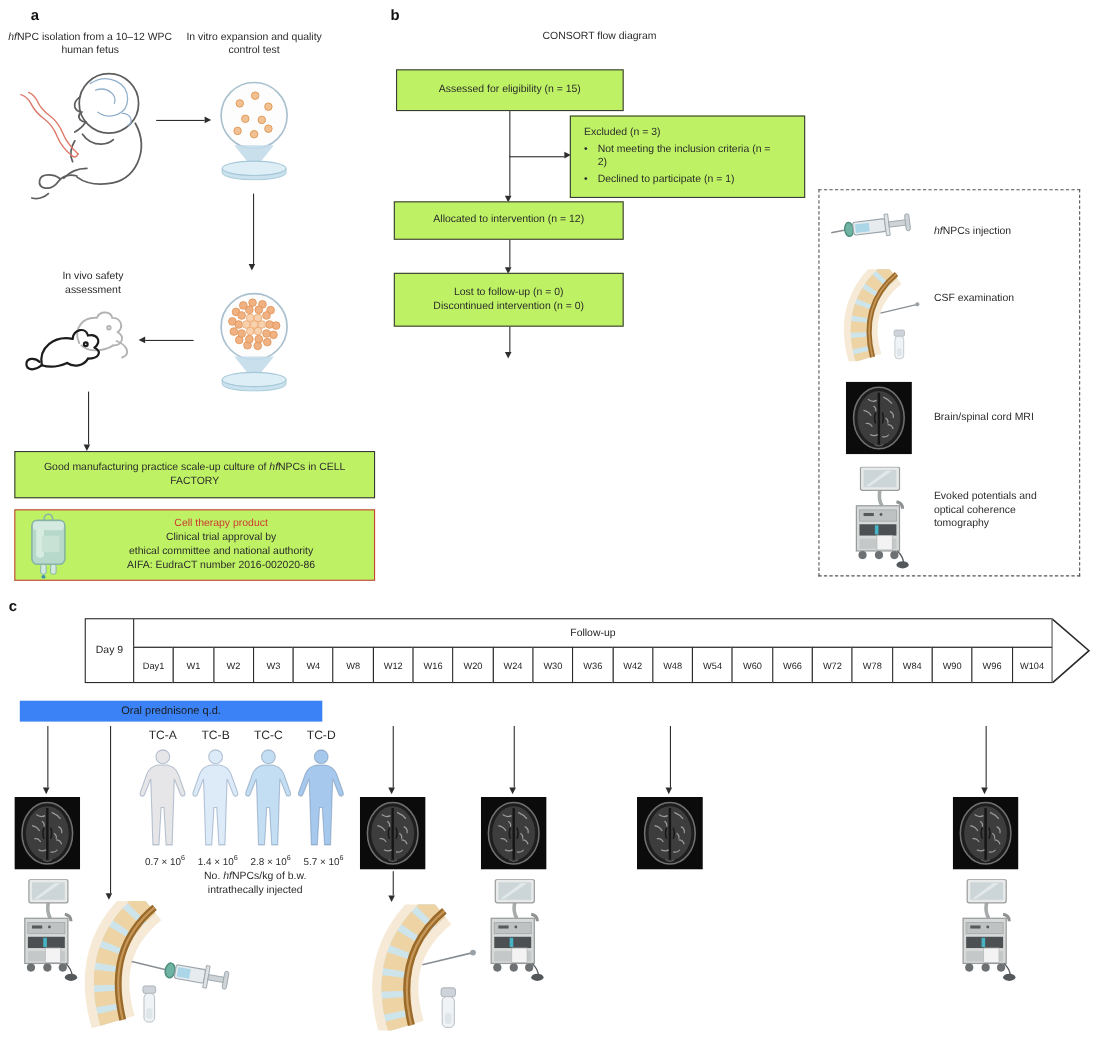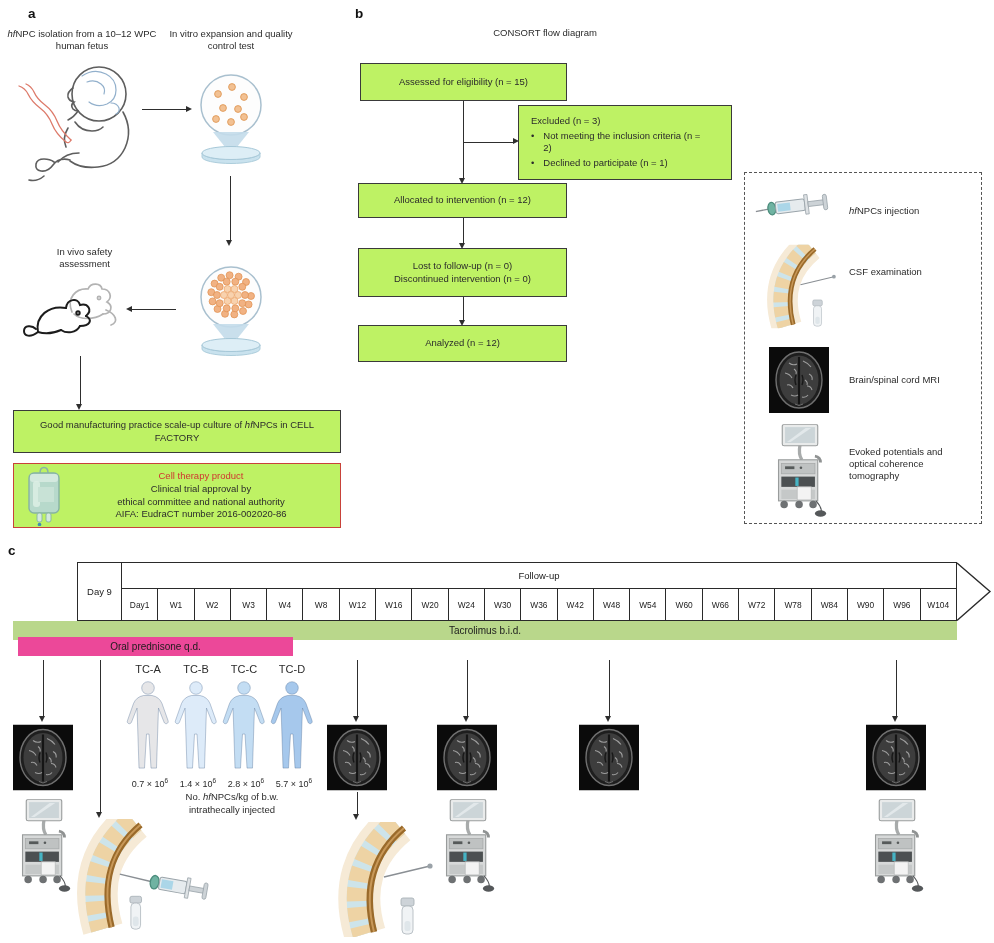--- a/index.html
+++ b/index.html
@@ -24,21 +24,21 @@
     border:3.8px solid transparent;border-left:none;border-right:6.5px solid #2e2e2e}
   .cell{position:absolute;border:1px solid #2a2a2a;background:#fff;display:flex;
     align-items:center;justify-content:center;font-size:9.5px;color:#222}
   .wkrow{position:absolute;display:flex}
   .wk{flex:1;border:1px solid #2a2a2a;margin-left:-1px;background:#fff;display:flex;
     align-items:center;justify-content:center;font-size:8.4px;color:#222}
   .wk:first-child{margin-left:0}
   .bar{position:absolute;display:flex;align-items:center;justify-content:center;
     font-size:10px;color:#1c1c1c}
   .bar-tacro{background:#b9d78b}
-  .bar-pred{background:#ec4899;z-index:3}
+  .bar-pred{background:#3b82f6;z-index:3}
   .legend-box{position:absolute;border:1.5px dashed #555;background:#fff}
   .legend-label{position:absolute;font-size:9.5px;line-height:1.25;color:#2b2b2b}
   .bullet-row{display:flex;gap:9px;text-align:left;margin-top:2px}
   .tc-label{position:absolute;font-size:11px;text-align:center;color:#2b2b2b}
   .dose{position:absolute;font-size:9px;text-align:center;color:#2b2b2b}
   .dose sup{font-size:6.5px}
   .tc-a{color:#e6e6e8}.tc-b{color:#ddebf9}.tc-c{color:#c3ddf3}.tc-d{color:#a6c8ec}
   i{font-style:italic}
 </style>
 </head>
@@ -312,21 +312,20 @@
 
   <div class="arr-v" style="left:462.5px;top:218px;height:25px"></div>
 
   <div class="bbox" style="left:358px;top:248px;width:209px;height:49px">
     <div>Lost to follow-up (n = 0)</div>
     <div>Discontinued intervention (n = 0)</div>
   </div>
 
   <div class="arr-v" style="left:462.5px;top:297px;height:23px"></div>
 
-  <div class="bbox" style="left:358px;top:325px;width:209px;height:37px">Analyzed (n = 12)</div>
 
   <div class="legend-box" style="left:744px;top:172px;width:238px;height:352px">
     <svg class="abs" style="left:10px;top:14px;transform:rotate(-7deg)" width="76" height="36" viewBox="0 0 78 36">
         <use href="#sym-syringe"></use>
       </svg>
     <div class="legend-label" style="left:104px;top:32px"><i>hf</i><span>NPCs injection</span></div>
 
     <svg class="abs" style="left:14px;top:62px" width="80" height="103" viewBox="0 0 110 115">
         <use href="#sym-lumbar"></use>
       </svg>
@@ -371,21 +370,20 @@
       <div class="wk">W84</div>
       <div class="wk">W90</div>
       <div class="wk">W96</div>
       <div class="wk">W104</div>
     </div>
     <svg class="abs" style="left:946px;top:0" width="38" height="60" viewBox="0 0 38 60">
       <path d="M1 1 L34 29.5 L1 58.5" fill="#ffffff" stroke="#2a2a2a" stroke-width="1.4"></path>
     </svg>
   </div>
 
-  <div class="bar bar-tacro" style="left:13px;top:621px;width:944px;height:19px">Tacrolimus b.i.d.</div>
   <div class="bar bar-pred" style="left:18px;top:637px;width:275px;height:19px">Oral prednisone q.d.</div>
 
   <div class="arr-v" style="left:42.5px;top:660px;height:56px"></div>
   <div class="arr-v" style="left:99.5px;top:660px;height:152px;z-index:2"></div>
   <div class="arr-v" style="left:356.5px;top:660px;height:56px"></div>
   <div class="arr-v" style="left:356.5px;top:792px;height:22px"></div>
   <div class="arr-v" style="left:466.5px;top:660px;height:56px"></div>
   <div class="arr-v" style="left:608.5px;top:660px;height:56px"></div>
   <div class="arr-v" style="left:895.5px;top:660px;height:56px"></div>
 

